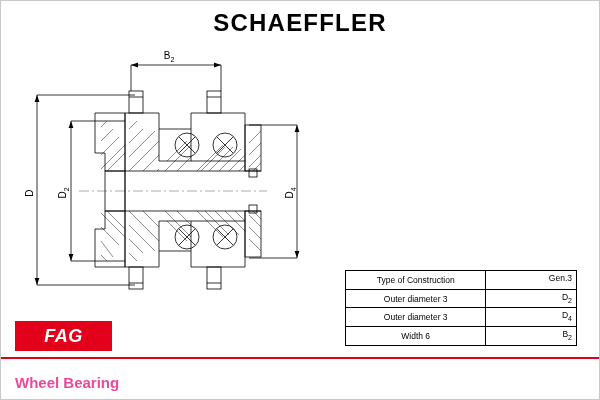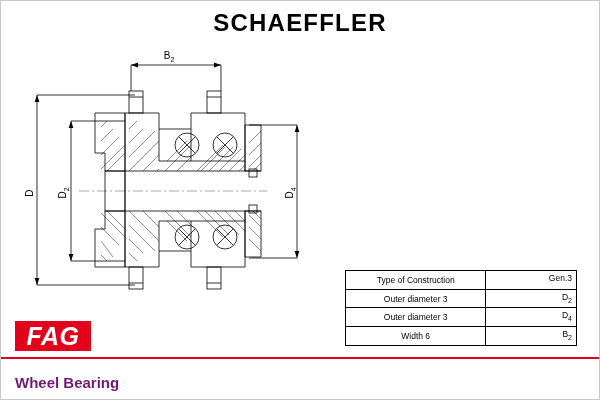--- a/index.html
+++ b/index.html
@@ -73,25 +73,25 @@
   .sub {
     font-size: 7px;
     vertical-align: sub;
   }
 
   
   #fag-logo {
     position: absolute;
     left: 14px;
     bottom: 48px;
-    width: 76px;
+    width: 97px;
     height: 30px;
     background: #e2001a;
     color: #ffffff;
-    font-size: 25px;
+    font-size: 18px;
     font-weight: bold;
     font-style: italic;
     letter-spacing: 0.5px;
     text-align: center;
     line-height: 30px;
     font-family: "Liberation Sans", sans-serif;
   }
 
   
   #footer-rule {
@@ -101,21 +101,21 @@
     width: 100%;
     height: 2px;
     background: #e2001a;
   }
   #footer-title {
     position: absolute;
     left: 14px;
     bottom: 8px;
     font-size: 15px;
     font-weight: bold;
-    color: #701a75;
+    color: #ec4899;
   }
 </style>
 </head>
 <body>
 
 <div id="page">
 
   <div class="brand">SCHAEFFLER</div>
 
   <svg id="drawing" viewBox="0 0 330 290">

